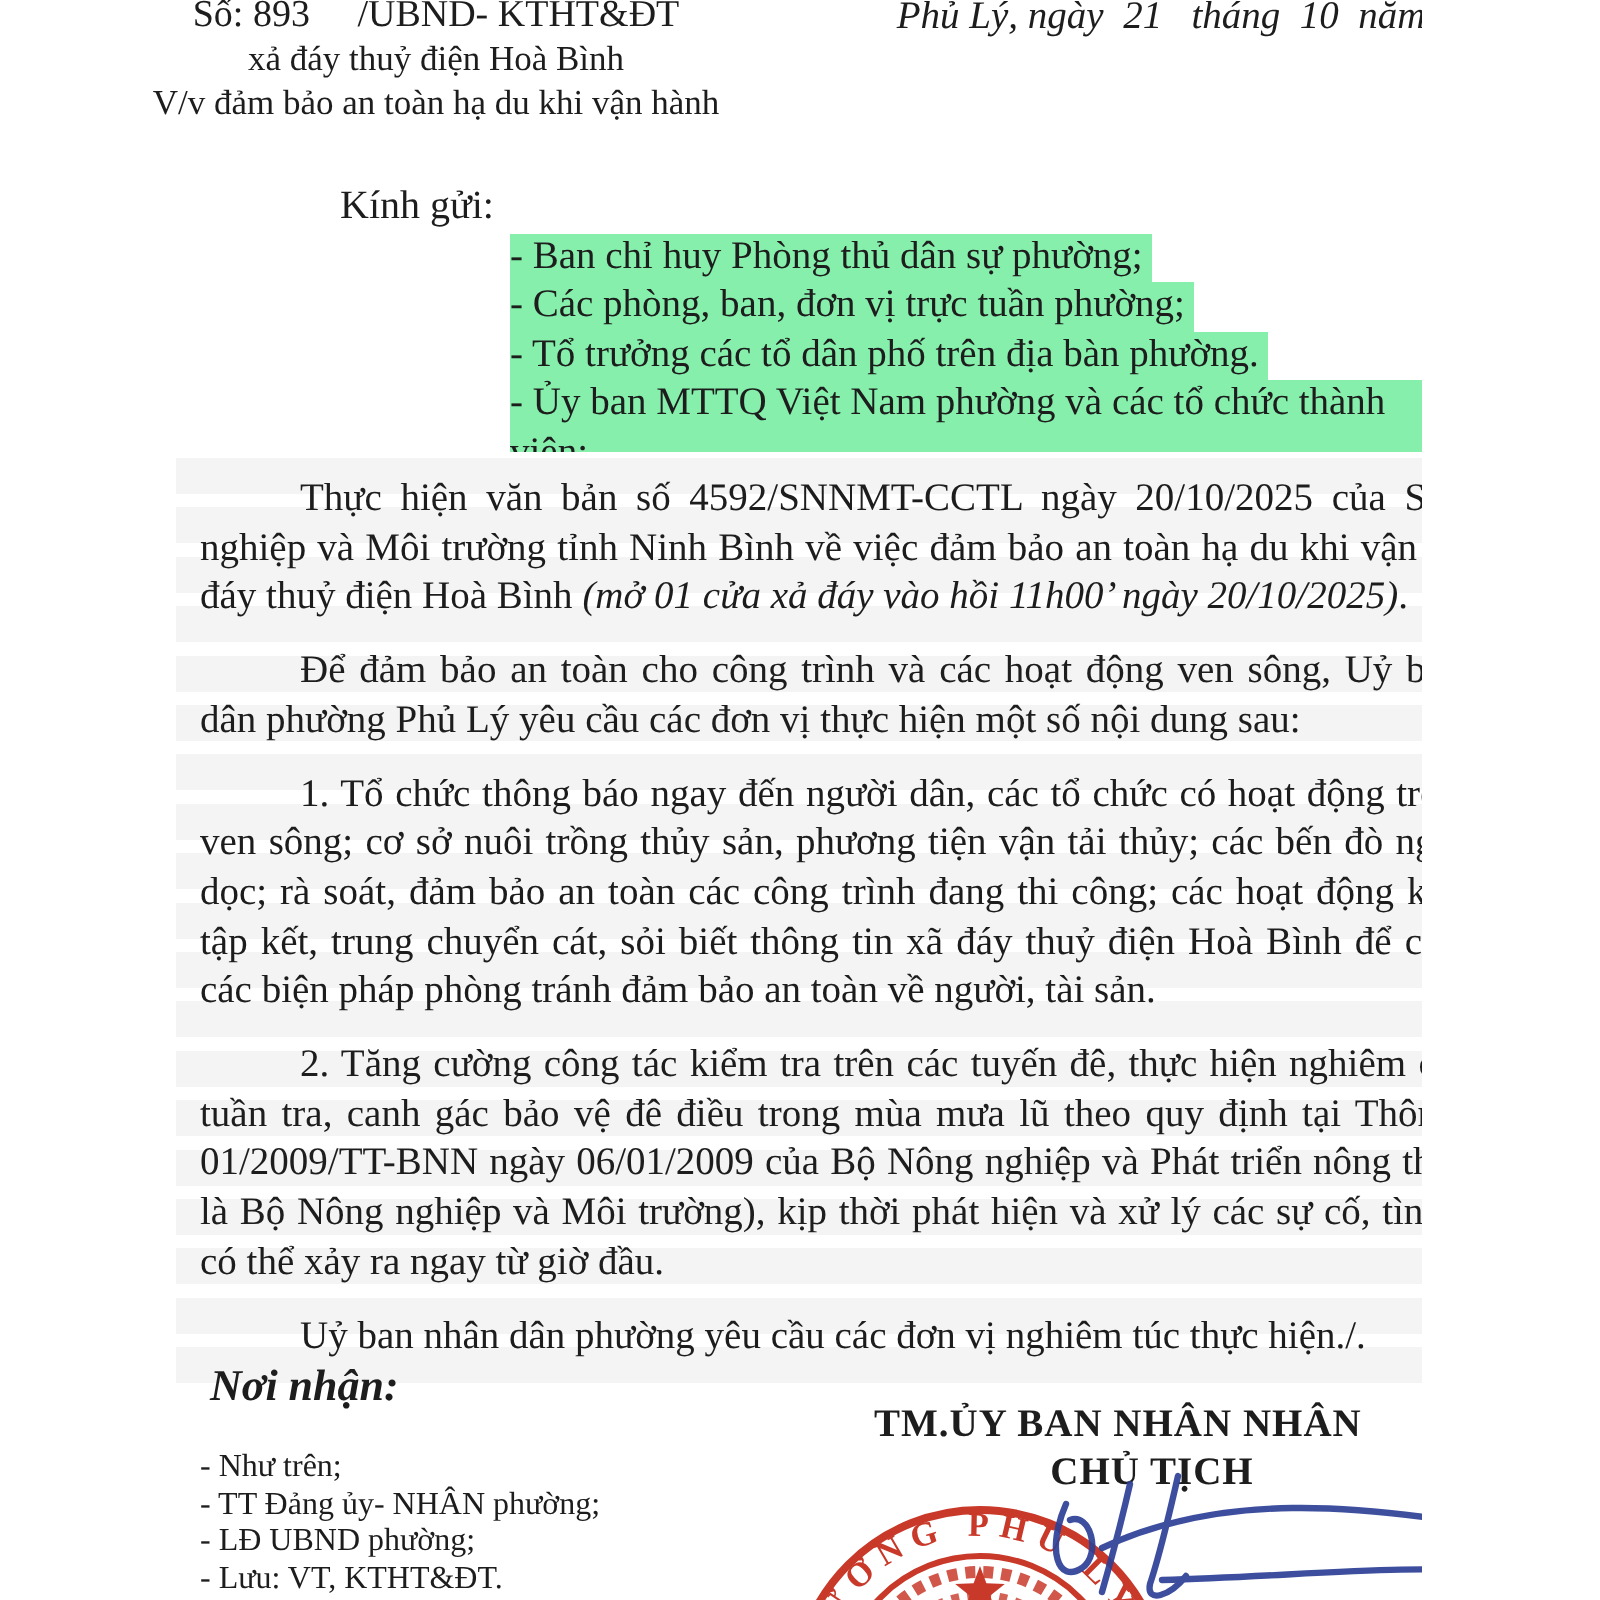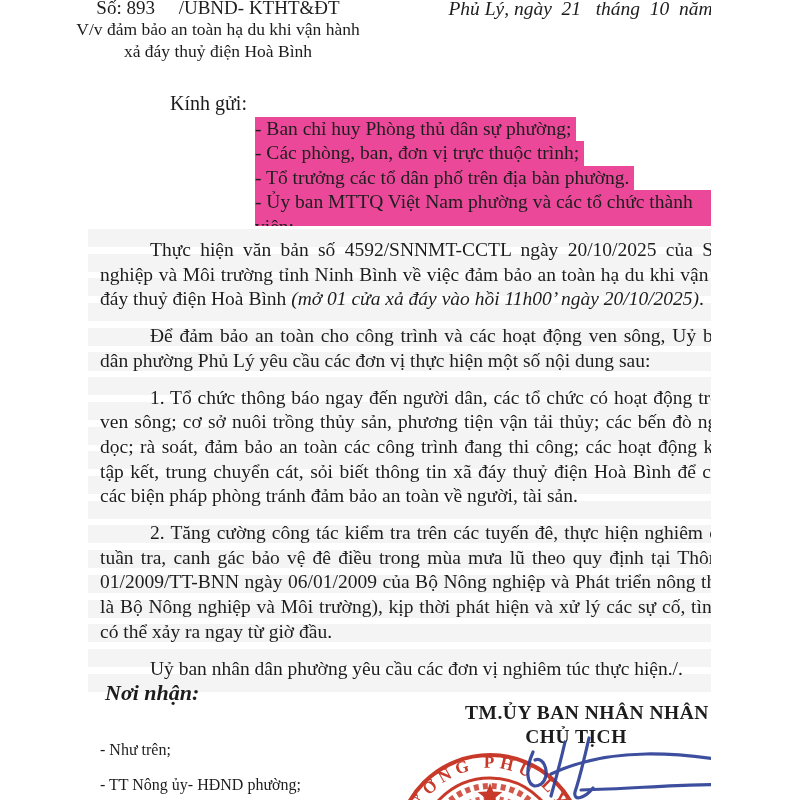--- a/index.html
+++ b/index.html
@@ -14,81 +14,81 @@
   .number-line{font-size:19px;line-height:22px;white-space:pre;}
   .subject-line{font-size:17.5px;line-height:21.5px;}
   .header-right{position:absolute;left:430px;top:-3px;width:345px;text-align:center;}
   .place-date{font-style:italic;font-size:19.5px;line-height:24px;white-space:pre;}
 
   
   .salutation{position:absolute;left:170px;top:92px;font-size:20px;}
   .recipient-list{position:absolute;left:255px;top:117px;}
   .recipient-item{
     font-size:19.5px;line-height:24.4px;width:fit-content;
-    background:#ec4899;padding-right:5px;
+    background:#86efac;padding-right:5px;
   }
 
   
   .doc-body{
     position:absolute;left:88px;top:226px;width:700px;
     background-image:repeating-linear-gradient(to bottom,
       #ffffff 0px,#ffffff 3px,#f4f4f4 3px,#f4f4f4 21px,#ffffff 21px,#ffffff 24.7px);
   }
   .doc-body p{
     margin:12px;font-size:19.5px;line-height:24.7px;text-align:justify;
     text-indent:50px;
   }
   .doc-body i{font-style:italic;}
 
   
   .noi-nhan-label{position:absolute;left:105px;top:680px;font-size:22px;font-weight:bold;font-style:italic;}
   .noi-nhan-list{position:absolute;left:100px;top:725px;}
-  .noi-nhan-item{font-size:16px;line-height:18.6px;margin-top:16px;}
-  .sign-org{position:absolute;left:437px;top:702px;width:300px;text-align:center;
+  .noi-nhan-item{font-size:16px;line-height:18.6px;}
+  .sign-org{position:absolute;left:437px;top:702px;width:300px;text-align:left;
     font-size:19.5px;font-weight:bold;letter-spacing:.5px;}
   .sign-title{position:absolute;left:426px;top:726px;width:300px;text-align:center;
     font-size:19.5px;font-weight:bold;letter-spacing:.5px;}
 
   .seal-svg{position:absolute;left:395px;top:750px;}
   .signature-svg{position:absolute;left:505px;top:730px;}
 </style>
 </head>
 <body>
 
 <div class="page">
 
   <div class="header-left">
     <div class="number-line">Số: 893     /UBND- KTHT&amp;ĐT</div>
+    <div class="subject-line">xả đáy thuỷ điện Hoà Bình</div>
     <div class="subject-line">V/v đảm bảo an toàn hạ du khi vận hành</div>
-    <div class="subject-line">xả đáy thuỷ điện Hoà Bình</div>
   </div>
   <div class="header-right">
     <div class="place-date">Phủ Lý, ngày  21   tháng  10  năm 2025</div>
   </div>
 
   <div class="salutation">Kính gửi:</div>
   <div class="recipient-list">
     <div class="recipient-item">- Ban chỉ huy Phòng thủ dân sự phường;</div>
-    <div class="recipient-item">- Các phòng, ban, đơn vị trực thuộc trình;</div>
+    <div class="recipient-item">- Các phòng, ban, đơn vị trực tuần phường;</div>
     <div class="recipient-item">- Tổ trưởng các tổ dân phố trên địa bàn phường.</div>
     <div class="recipient-item">- Ủy ban MTTQ Việt Nam phường và các tổ chức thành viên;</div>
   </div>
 
   <div class="doc-body">
     <p><span>Thực hiện văn bản số 4592/SNNMT-CCTL ngày 20/10/2025 của Sở Nông nghiệp và Môi trường tỉnh Ninh Bình về việc đảm bảo an toàn hạ du khi vận hành xả đáy thuỷ điện Hoà Bình </span><i>(mở 01 cửa xả đáy vào hồi 11h00’ ngày 20/10/2025)</i><span>.</span></p>
     <p>Để đảm bảo an toàn cho công trình và các hoạt động ven sông, Uỷ ban nhân dân phường Phủ Lý yêu cầu các đơn vị thực hiện một số nội dung sau:</p>
     <p>1. Tổ chức thông báo ngay đến người dân, các tổ chức có hoạt động trên sông, ven sông; cơ sở nuôi trồng thủy sản, phương tiện vận tải thủy; các bến đò ngang, đò dọc; rà soát, đảm bảo an toàn các công trình đang thi công; các hoạt động khai thác tập kết, trung chuyển cát, sỏi biết thông tin xã đáy thuỷ điện Hoà Bình để chủ động các biện pháp phòng tránh đảm bảo an toàn về người, tài sản.</p>
     <p>2. Tăng cường công tác kiểm tra trên các tuyến đê, thực hiện nghiêm công tác tuần tra, canh gác bảo vệ đê điều trong mùa mưa lũ theo quy định tại Thông tư số 01/2009/TT-BNN ngày 06/01/2009 của Bộ Nông nghiệp và Phát triển nông thôn (nay là Bộ Nông nghiệp và Môi trường), kịp thời phát hiện và xử lý các sự cố, tình huống có thể xảy ra ngay từ giờ đầu.</p>
     <p>Uỷ ban nhân dân phường yêu cầu các đơn vị nghiêm túc thực hiện./.</p>
   </div>
 
   <div class="noi-nhan-label">Nơi nhận:</div>
   <div class="noi-nhan-list">
     <div class="noi-nhan-item">- Như trên;</div>
-    <div class="noi-nhan-item">- TT Nông ủy- HĐND phường;</div>
+    <div class="noi-nhan-item">- TT Đảng ủy- NHÂN phường;</div>
     <div class="noi-nhan-item">- LĐ UBND phường;</div>
     <div class="noi-nhan-item">- Lưu: VT, KTHT&amp;ĐT.</div>
   </div>
 
   <div class="sign-org">TM.ỦY BAN NHÂN NHÂN</div>
   <div class="sign-title">CHỦ TỊCH</div>
 
   <svg class="seal-svg" width="190" height="130" viewBox="0 0 190 130" aria-hidden="true">
     <g fill="none" stroke="#c8392a">
       <circle cx="95" cy="98" r="93" stroke-width="4"></circle>

